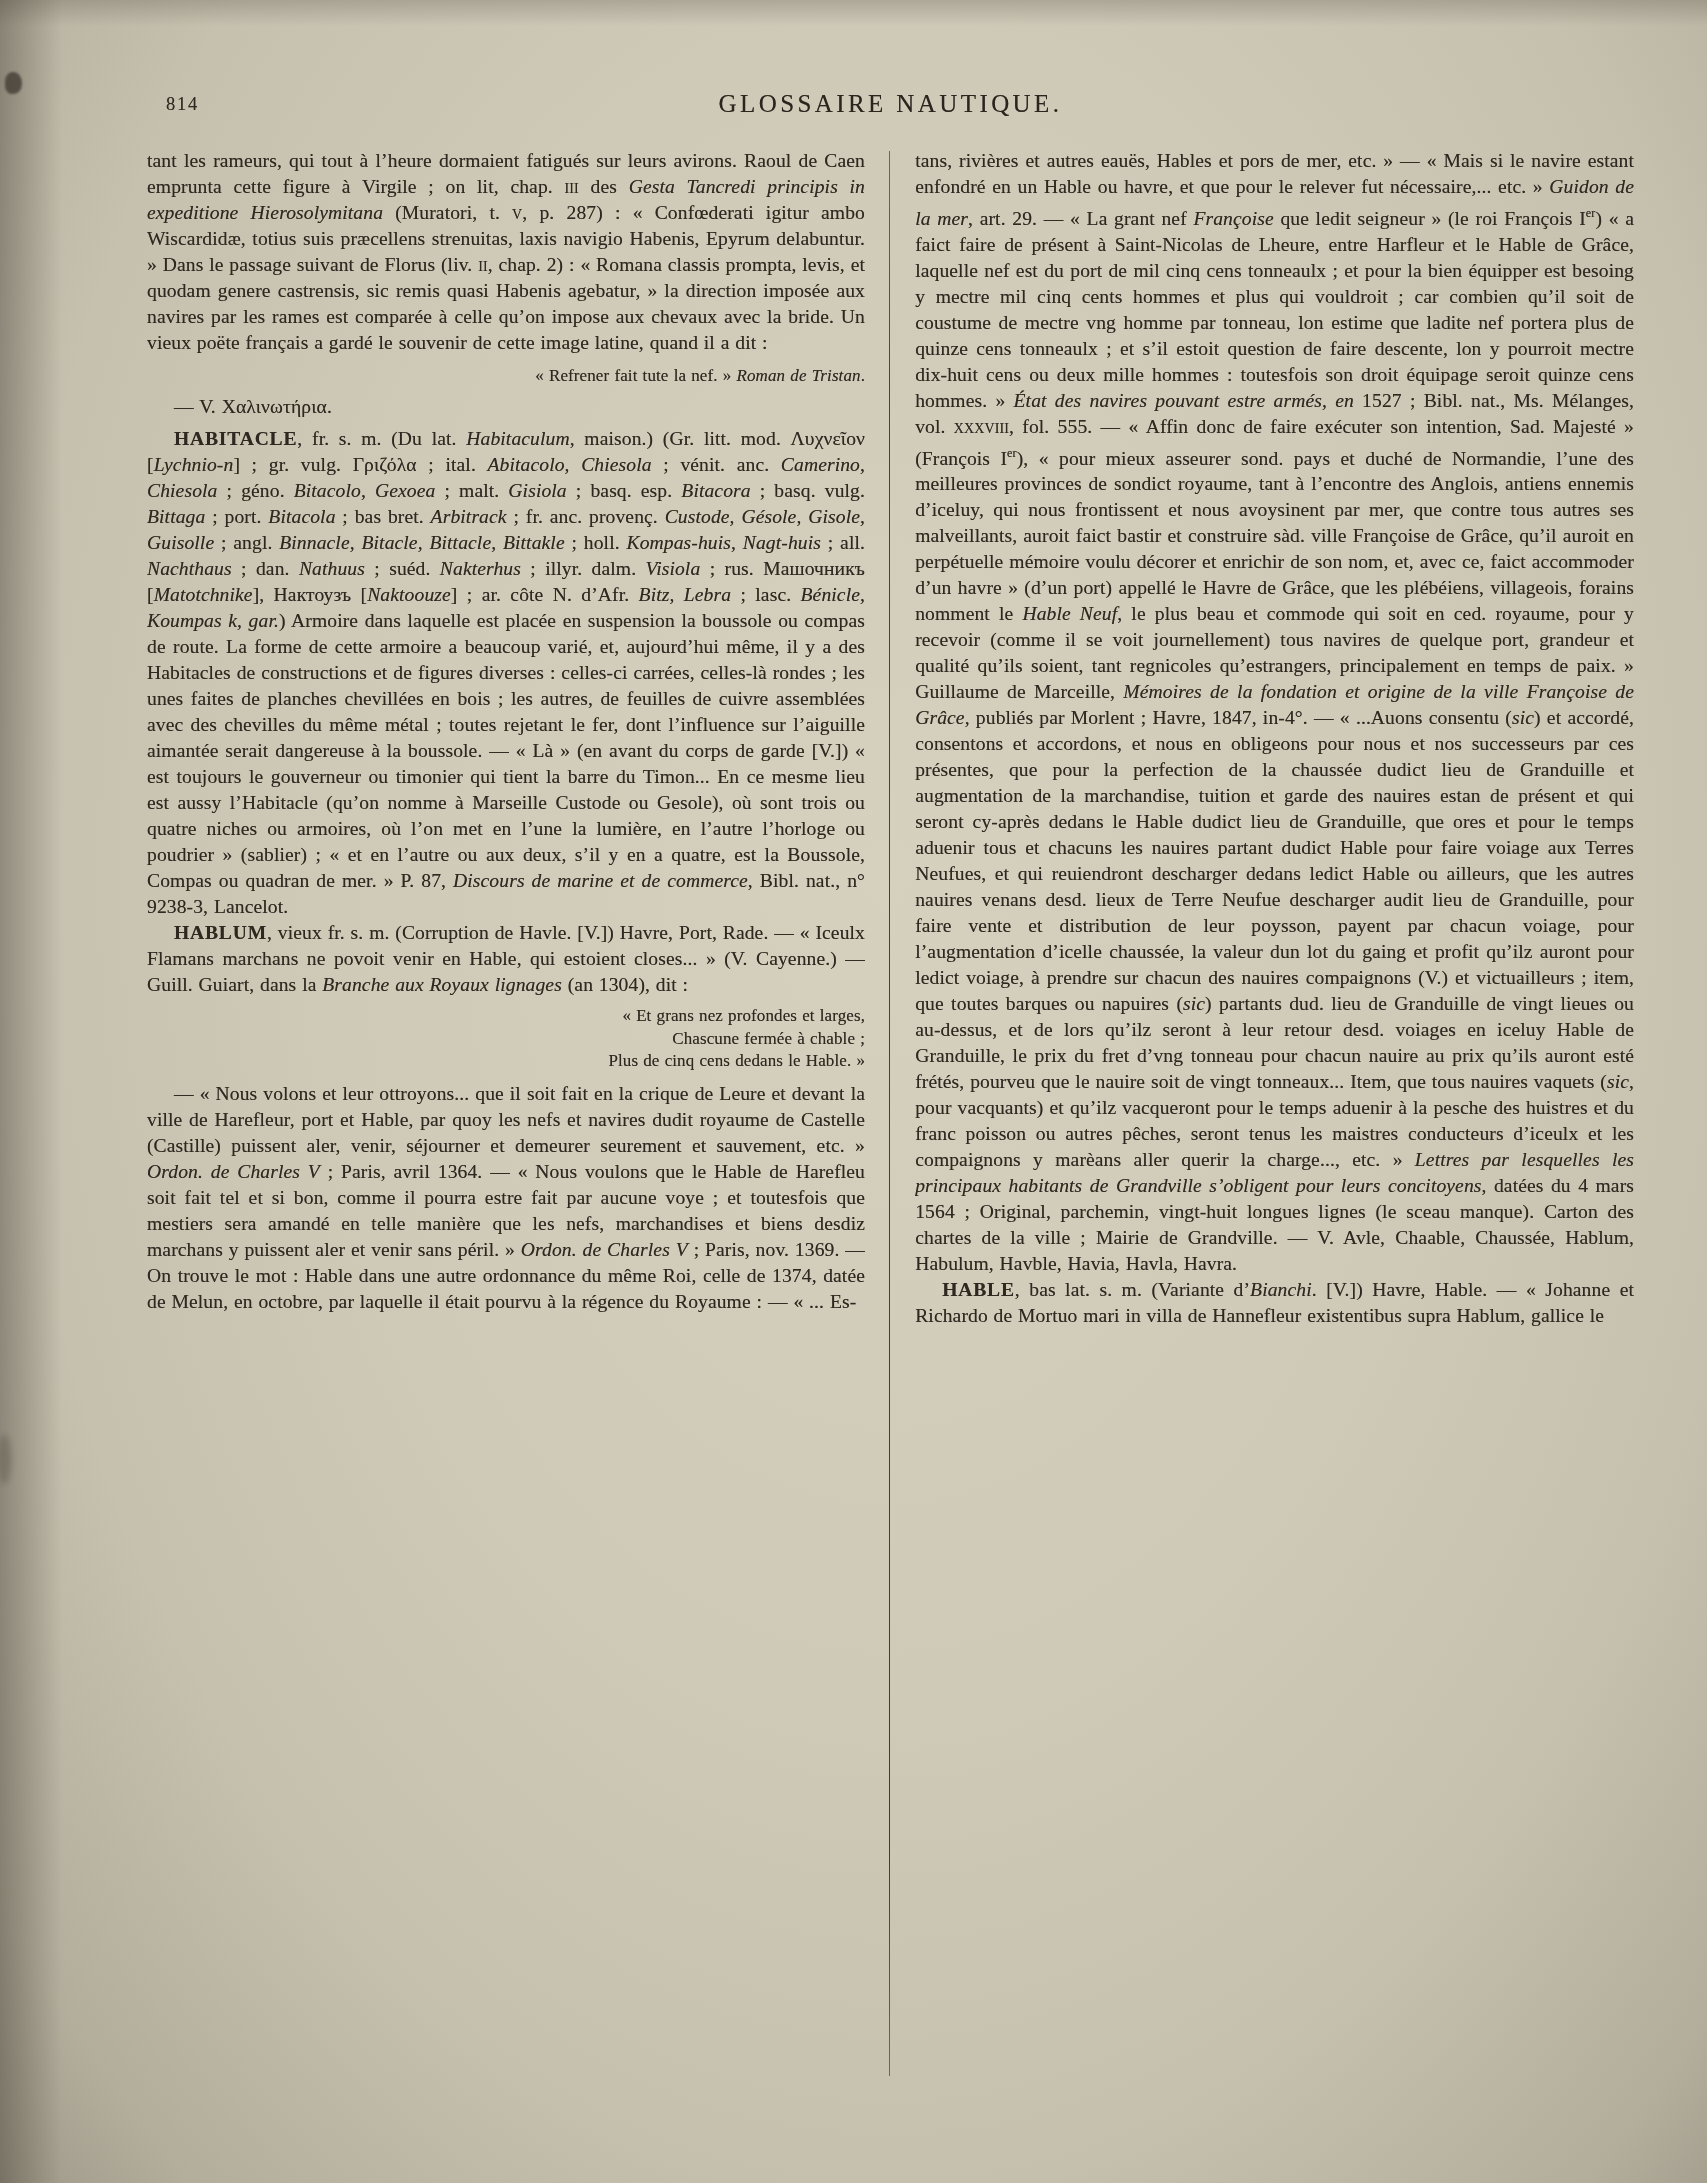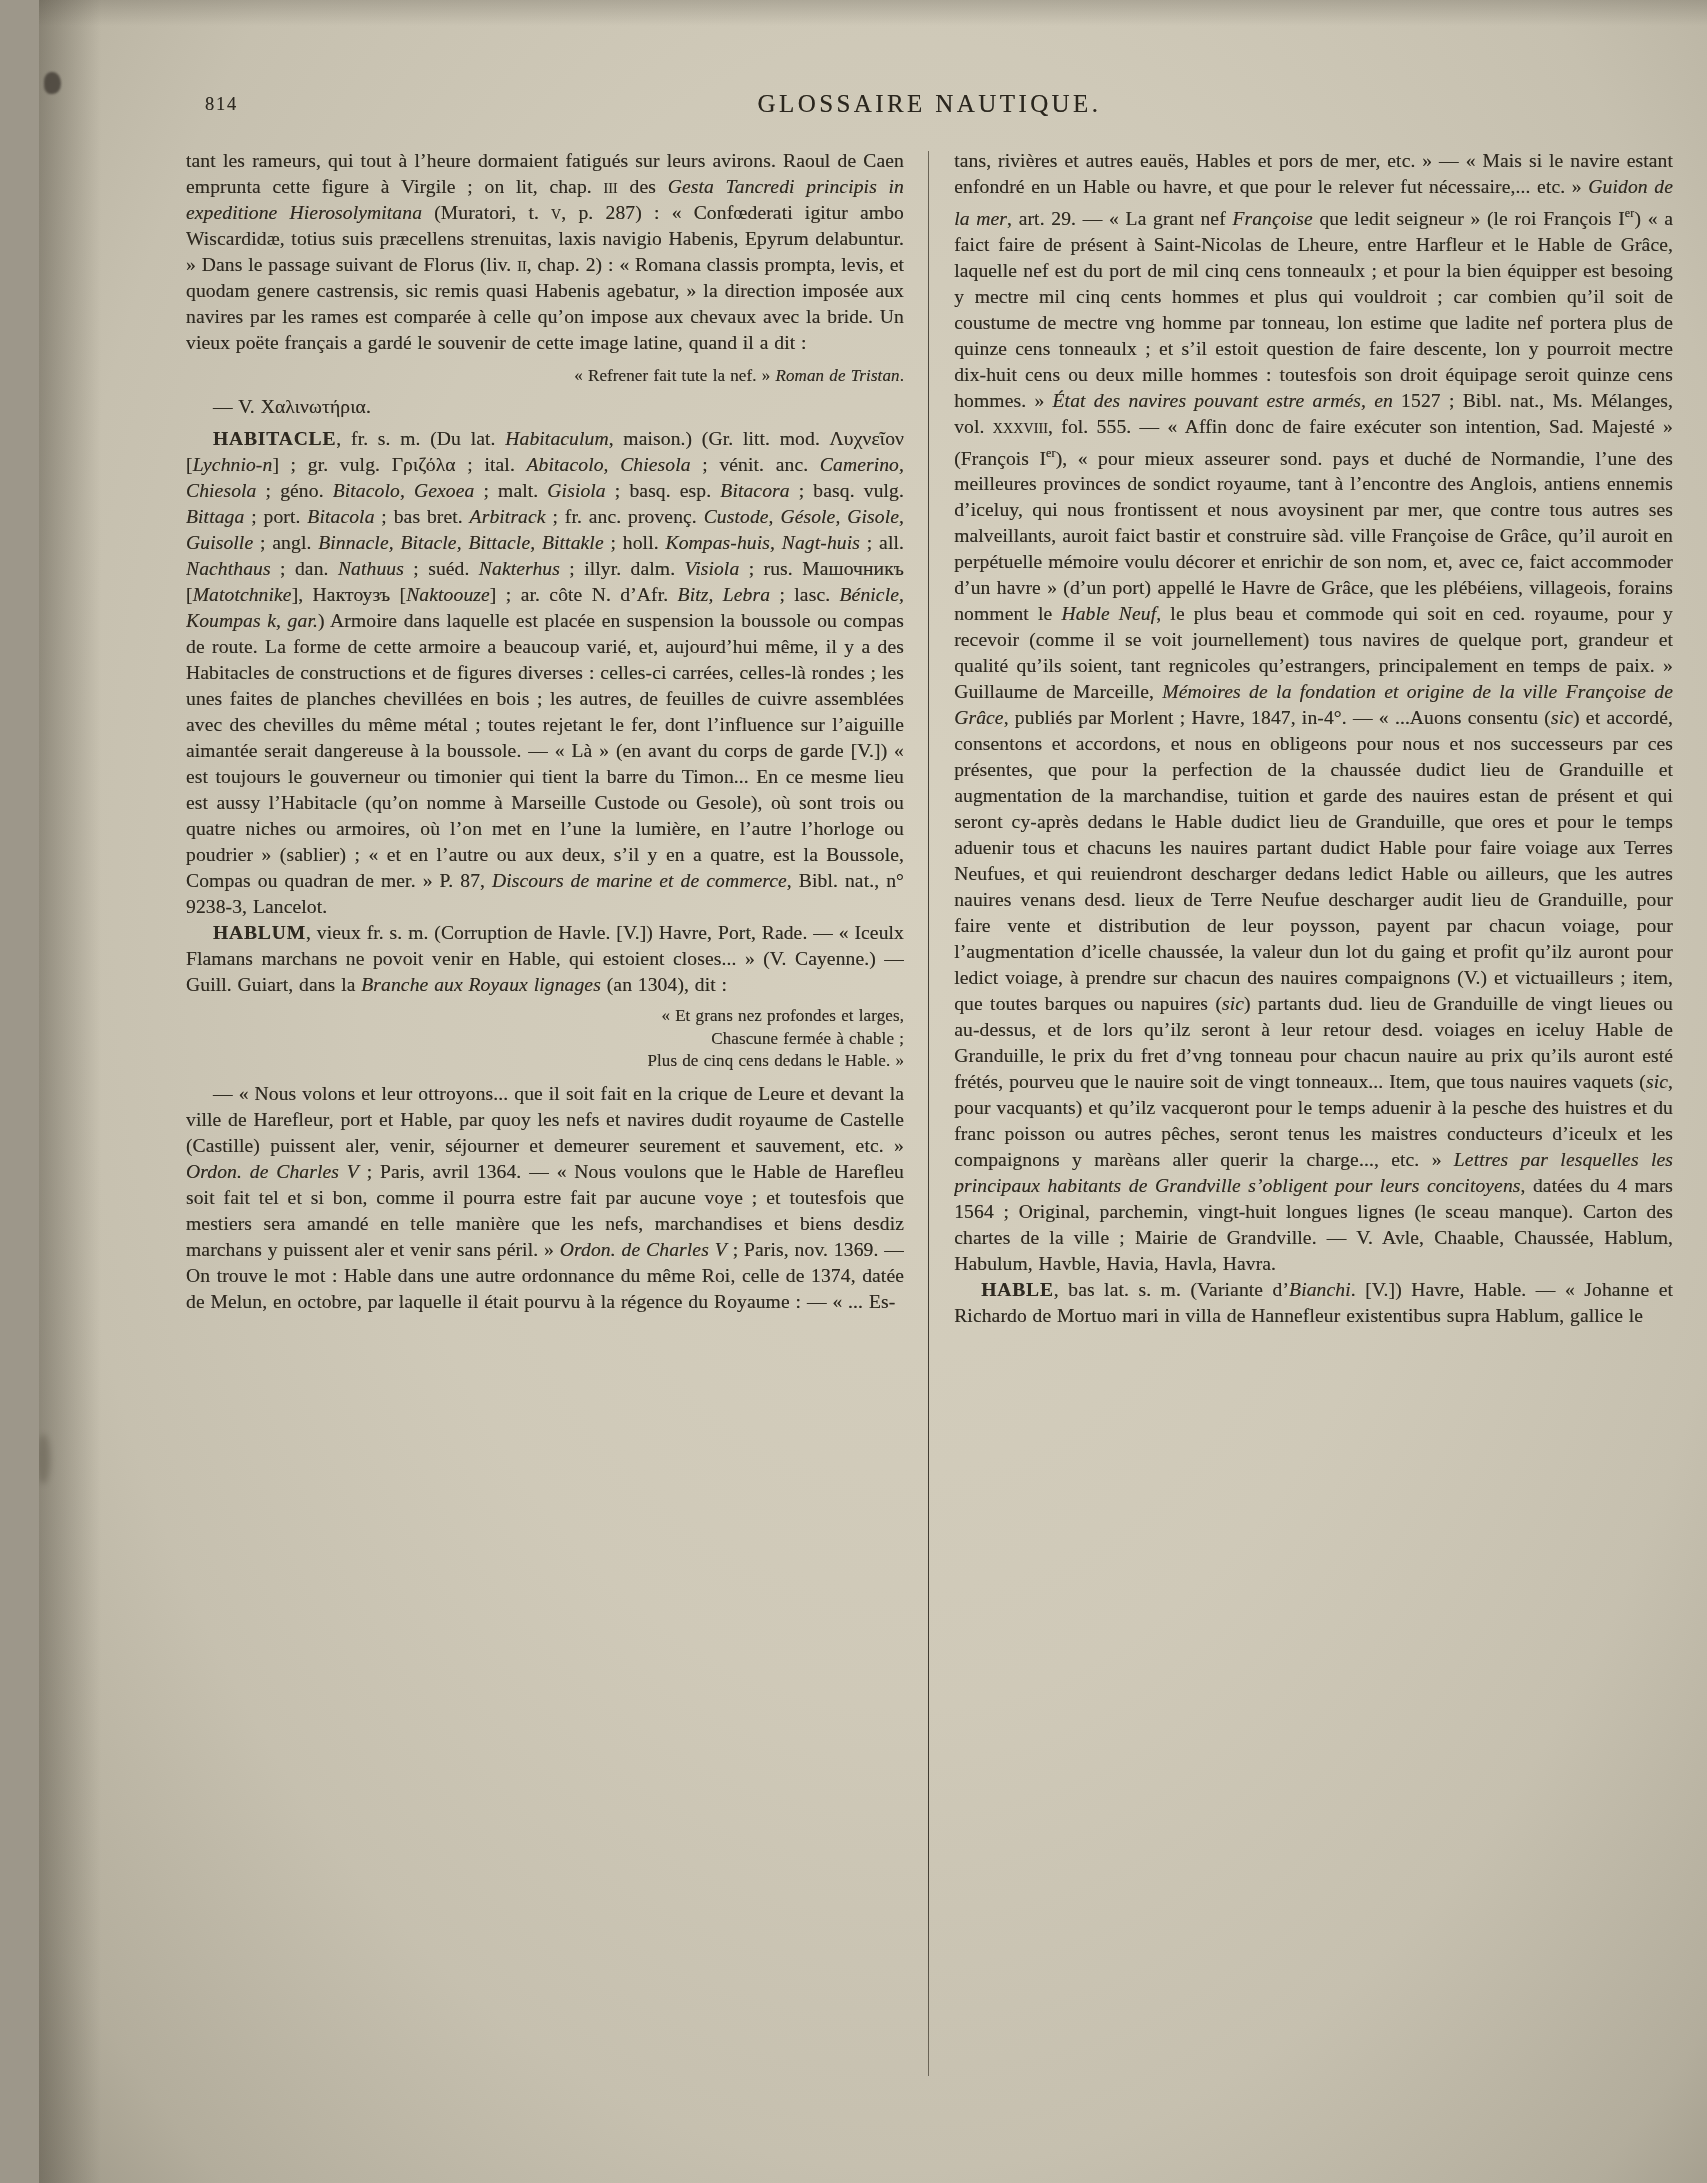--- a/index.html
+++ b/index.html
@@ -8,21 +8,20 @@
     background: #9d978a;
     font-family: "Liberation Serif", "DejaVu Serif", serif;
     position: relative;
     overflow: hidden;
   }
   .page {
     position: absolute; inset: 0;
     background: radial-gradient(ellipse at 52% 40%,
       #d6d0bf 0%, #cfc9b8 45%, #c6c0af 70%, #b3ad9c 90%, #9e9888 100%);
     overflow: hidden;
-    margin-left: 39px;
   }
   .page::before { 
     content: ""; position: absolute; left: 0; top: 0; bottom: 0; width: 62px;
     background: linear-gradient(to right, rgba(58,53,43,0.38), rgba(58,53,43,0));
     pointer-events: none;
   }
   .page::after { 
     content: ""; position: absolute; left: 0; top: 0; right: 0; height: 26px;
     background: linear-gradient(to bottom, rgba(58,53,43,0.22), rgba(58,53,43,0));
     pointer-events: none;

